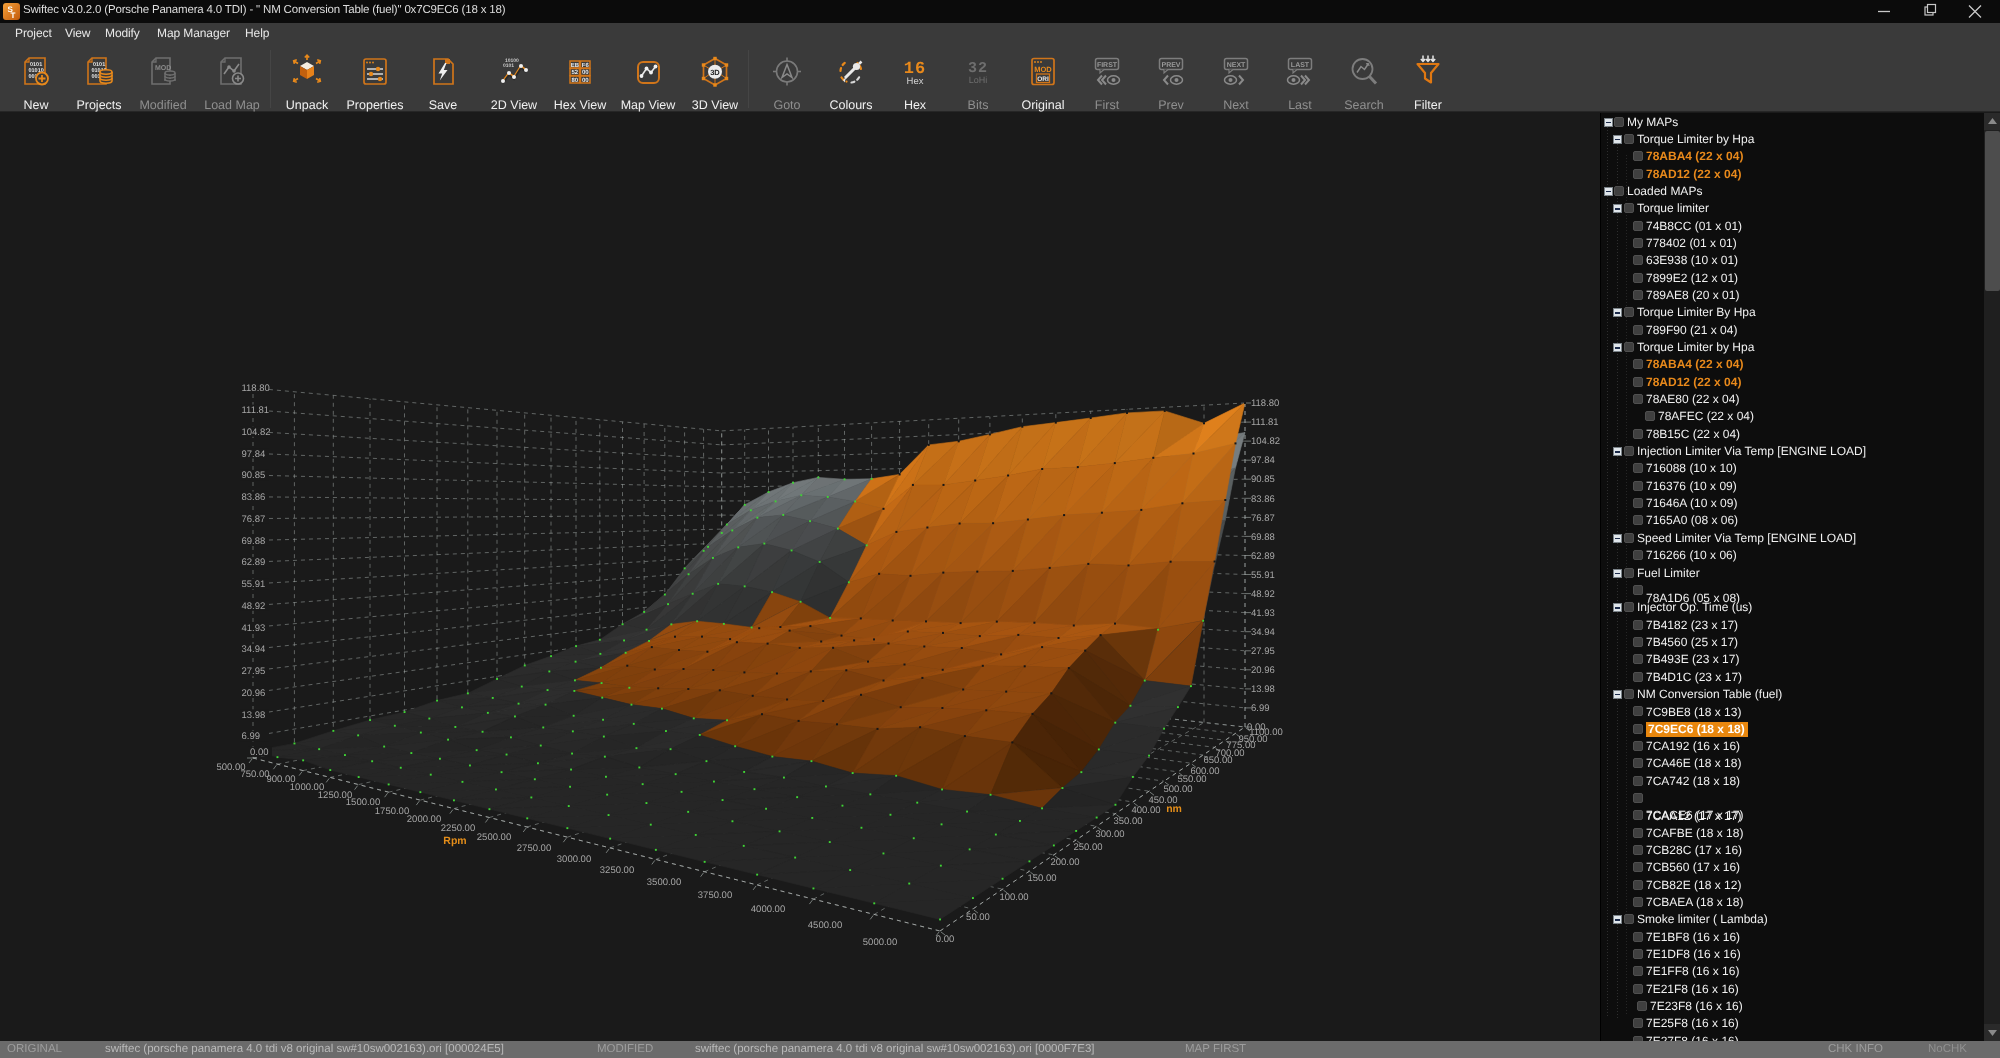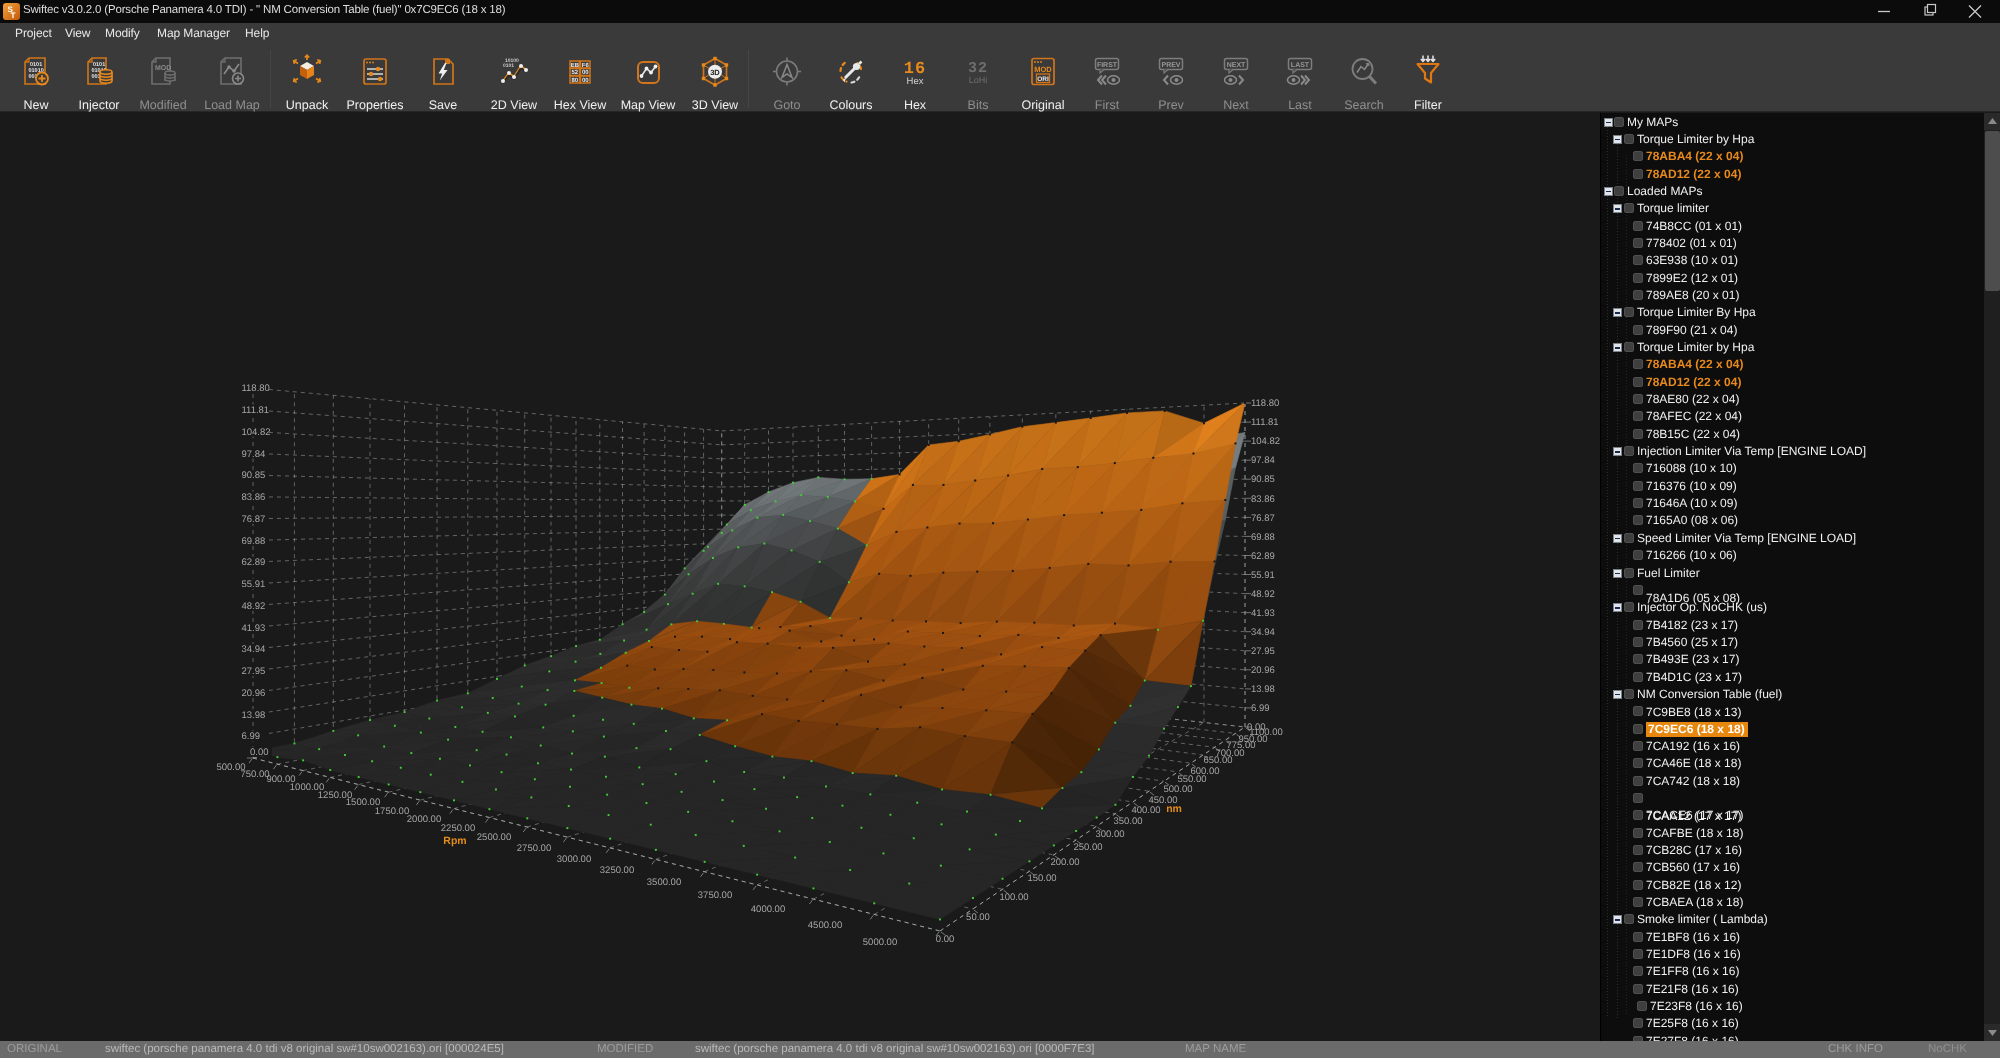--- a/index.html
+++ b/index.html
@@ -66,21 +66,21 @@
         <path d="M12 5 V9 H8" fill="none" stroke="#d0751a" stroke-width="1.3"></path>
 <text x="13" y="13" font-size="5.5" fill="#e8e8e8" font-weight="bold">0101</text>
         <text x="11.5" y="19" font-size="5.5" fill="#e8e8e8" font-weight="bold">01010</text>
         <text x="11.5" y="25" font-size="5.5" fill="#e8e8e8" font-weight="bold">001</text>
 <g stroke="#e8891b" stroke-width="1.6" fill="#3a3a3a">
           <ellipse cx="26" cy="19" rx="6" ry="2.2"></ellipse>
           <path d="M20 19 V28 M32 19 V28"></path>
           <path d="M20 22 c0 1.2 2.7 2.2 6 2.2 s6 -1 6 -2.2 M20 25 c0 1.2 2.7 2.2 6 2.2 s6 -1 6 -2.2 M20 28 c0 1.2 2.7 2.2 6 2.2 s6 -1 6 -2.2"></path>
         </g>
       </svg>
-<div class="lb">Injector</div></div>
+<div class="lb">Projects</div></div>
 <div class="tbi" style="left:131px"><svg width="38" height="38">
 <path d="M12 5 H26 V31 H8 V9 Z" fill="none" stroke="#6f6f6f" stroke-width="1.6"></path>
         <path d="M12 5 V9 H8" fill="none" stroke="#6f6f6f" stroke-width="1.3"></path>
 <text x="11" y="17" font-size="7" fill="#8a8a8a" font-weight="bold">MOD</text>
 <g stroke="#6f6f6f" stroke-width="1.5" fill="#3a3a3a">
           <ellipse cx="26" cy="20" rx="5" ry="2"></ellipse>
           <path d="M21 20 V28 M31 20 V28"></path>
           <path d="M21 23 c0 1.1 2.2 2 5 2 s5 -0.9 5 -2 M21 26 c0 1.1 2.2 2 5 2 s5 -0.9 5 -2"></path>
         </g>
       </svg>
@@ -1810,21 +1810,21 @@
       <span class="abs org" style="left:45px;top:0">78ABA4 (22 x 04)</span>
     </div>
 <div class="row" style="left:0;top:260.7px;width:380px">
       <span class="cb" style="left:32px"></span>
       <span class="abs org" style="left:45px;top:0">78AD12 (22 x 04)</span>
     </div>
 <div class="row" style="left:0;top:278.0px;width:380px">
       <span class="cb" style="left:32px"></span>
       <span class="abs" style="left:45px;top:0">78AE80 (22 x 04)</span>
     </div>
-<div class="row" style="left:0;top:295.4px;width:380px">
+<div class="row" style="left:12px;top:295.4px;width:380px">
       <span class="cb" style="left:32px"></span>
       <span class="abs" style="left:45px;top:0">78AFEC (22 x 04)</span>
     </div>
 <div class="row" style="left:0;top:312.7px;width:380px">
       <span class="cb" style="left:32px"></span>
       <span class="abs" style="left:45px;top:0">78B15C (22 x 04)</span>
     </div>
 <div class="row" style="left:0;top:330.1px;width:380px">
       <span class="eb" style="left:12px"></span>
       <span class="cb" style="left:23px"></span>
@@ -1860,21 +1860,21 @@
       <span class="cb" style="left:23px"></span>
       <span class="abs" style="left:36px;top:0">Fuel Limiter</span>
     </div>
 <div class="row" style="left:0;top:468.8px;width:380px">
       <span class="cb" style="left:32px"></span>
       <span class="abs" style="left:45px;top:8px">78A1D6 (05 x 08)</span>
     </div>
 <div class="row" style="left:0;top:486.2px;width:380px">
       <span class="eb" style="left:12px"></span>
       <span class="cb" style="left:23px"></span>
-      <span class="abs" style="left:36px;top:0">Injector Op. NoCHK (us)</span>
+      <span class="abs" style="left:36px;top:0">Injector Op. Time (us)</span>
     </div>
 <div class="row" style="left:0;top:503.5px;width:380px">
       <span class="cb" style="left:32px"></span>
       <span class="abs" style="left:45px;top:0">7B4182 (23 x 17)</span>
     </div>
 <div class="row" style="left:0;top:520.8px;width:380px">
       <span class="cb" style="left:32px"></span>
       <span class="abs" style="left:45px;top:0">7B4560 (25 x 17)</span>
     </div>
 <div class="row" style="left:0;top:538.2px;width:380px">
@@ -1980,15 +1980,15 @@
 <div class="abs" style="left:0;top:911px;width:17px;height:17px;background:#2a2a2a"><svg width="17" height="17">
           <polygon points="8.5,12 13,6 4,6" fill="#8a8a8a"></polygon>
         </svg></div>
 </div>
 </div>
 <div id="statusbar">
 <span class="st" style="left:7px;color:#9d9d9d">ORIGINAL</span>
 <span class="st" style="left:105px;color:#b9b9b9">swiftec (porsche panamera 4.0 tdi v8 original sw#10sw002163).ori [000024E5]</span>
 <span class="st" style="left:597px;color:#9d9d9d">MODIFIED</span>
 <span class="st" style="left:695px;color:#b9b9b9">swiftec (porsche panamera 4.0 tdi v8 original sw#10sw002163).ori [0000F7E3]</span>
-<span class="st" style="left:1185px;color:#9d9d9d">MAP NAME</span>
+<span class="st" style="left:1185px;color:#9d9d9d">MAP FIRST</span>
 <span class="st" style="left:1828px;color:#9d9d9d">CHK INFO</span>
 <span class="st" style="left:1928px;color:#909090">NoCHK</span>
 </div>
 </body></html>

